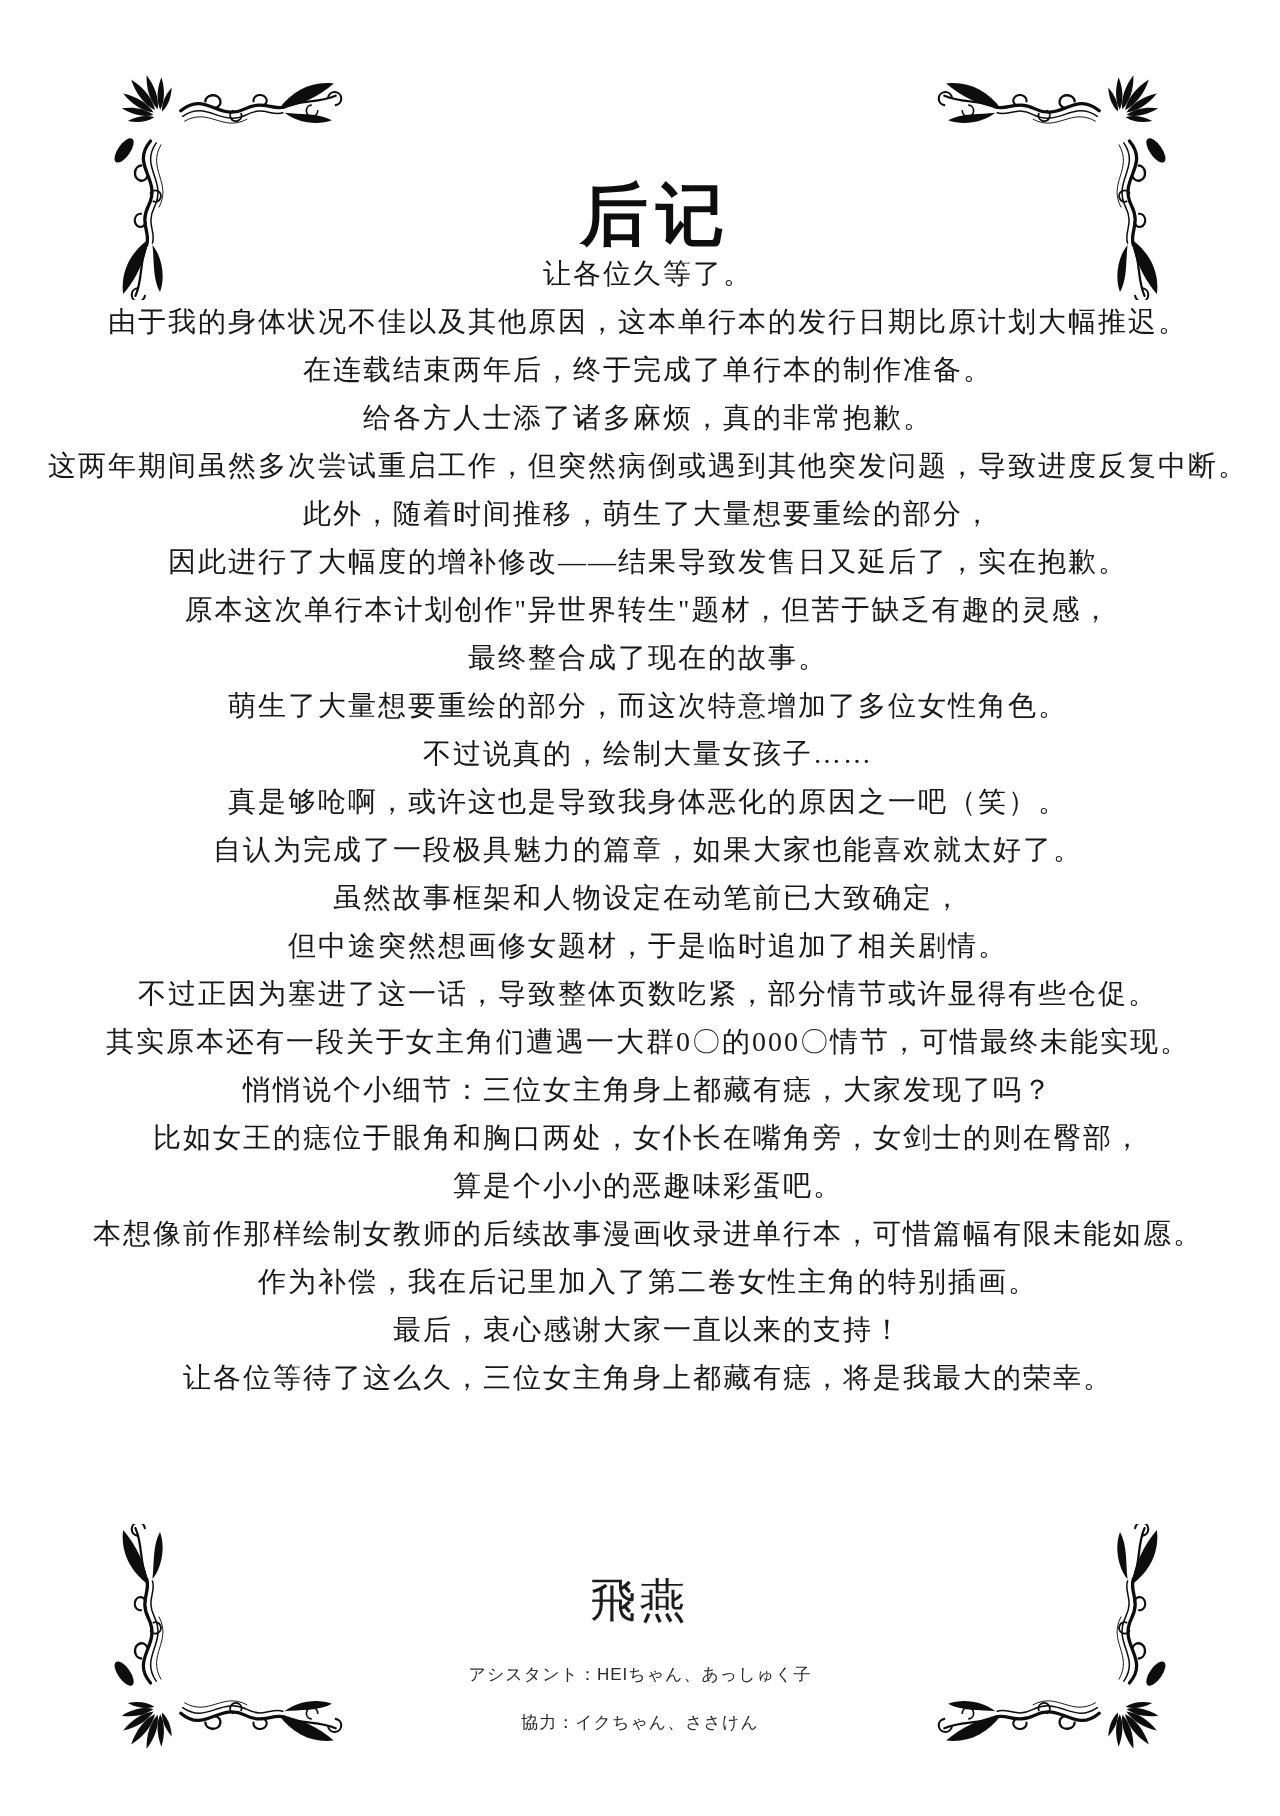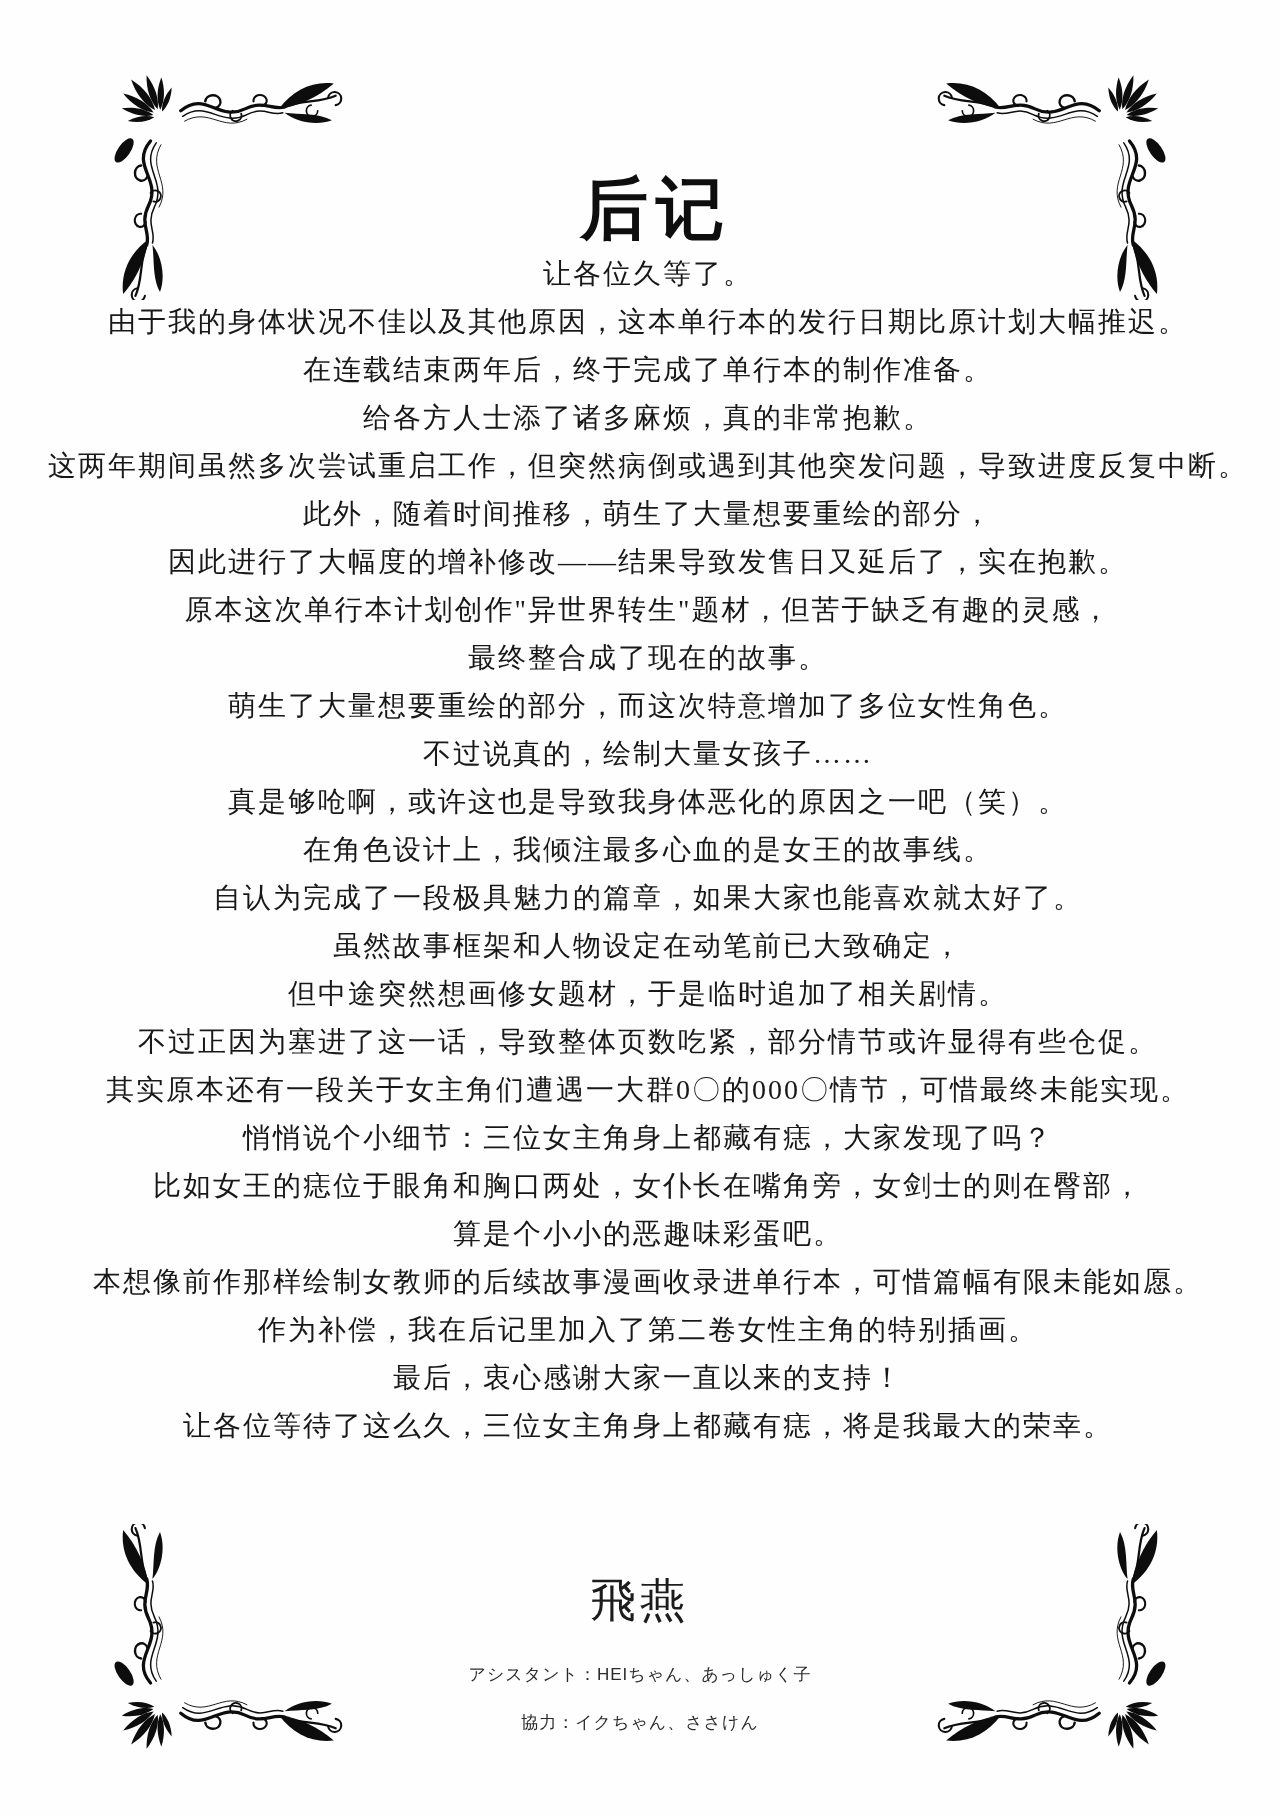--- a/index.html
+++ b/index.html
@@ -28,21 +28,21 @@
   .corner.tr { top: 50px;  right: 92px; transform: scaleX(-1); }
   .corner.bl { bottom: 42px; left: 92px; transform: scaleY(-1); }
   .corner.br { bottom: 42px; right: 92px; transform: scale(-1,-1); }
 
   .title {
     position: absolute;
     top: 180px;
     left: 0;
     right: 0;
     text-align: center;
-    font-family: Liberation Mono, monospace;
+    font-family: Liberation Sans, sans-serif;
     font-weight: 700;
     font-size: 68px;
     line-height: 68px;
     letter-spacing: 8px;
     color: #0e0e0e;
     padding-left: 32px;
   }
 
   .body-text {
     position: absolute;
@@ -173,21 +173,20 @@
       <div class="body-line">在连载结束两年后，终于完成了单行本的制作准备。</div>
       <div class="body-line">给各方人士添了诸多麻烦，真的非常抱歉。</div>
       <div class="body-line">这两年期间虽然多次尝试重启工作，但突然病倒或遇到其他突发问题，导致进度反复中断。</div>
       <div class="body-line">此外，随着时间推移，萌生了大量想要重绘的部分，</div>
       <div class="body-line">因此进行了大幅度的增补修改——结果导致发售日又延后了，实在抱歉。</div>
       <div class="body-line">原本这次单行本计划创作"异世界转生"题材，但苦于缺乏有趣的灵感，</div>
       <div class="body-line">最终整合成了现在的故事。</div>
       <div class="body-line">萌生了大量想要重绘的部分，而这次特意增加了多位女性角色。</div>
       <div class="body-line">不过说真的，绘制大量女孩子……</div>
       <div class="body-line">真是够呛啊，或许这也是导致我身体恶化的原因之一吧（笑）。</div>
-      <div class="body-line">在角色设计上，我倾注最多心血的是女王的故事线。</div>
       <div class="body-line">自认为完成了一段极具魅力的篇章，如果大家也能喜欢就太好了。</div>
       <div class="body-line">虽然故事框架和人物设定在动笔前已大致确定，</div>
       <div class="body-line">但中途突然想画修女题材，于是临时追加了相关剧情。</div>
       <div class="body-line">不过正因为塞进了这一话，导致整体页数吃紧，部分情节或许显得有些仓促。</div>
       <div class="body-line">其实原本还有一段关于女主角们遭遇一大群0〇的000〇情节，可惜最终未能实现。</div>
       <div class="body-line">悄悄说个小细节：三位女主角身上都藏有痣，大家发现了吗？</div>
       <div class="body-line">比如女王的痣位于眼角和胸口两处，女仆长在嘴角旁，女剑士的则在臀部，</div>
       <div class="body-line">算是个小小的恶趣味彩蛋吧。</div>
       <div class="body-line">本想像前作那样绘制女教师的后续故事漫画收录进单行本，可惜篇幅有限未能如愿。</div>
       <div class="body-line">作为补偿，我在后记里加入了第二卷女性主角的特别插画。</div>

